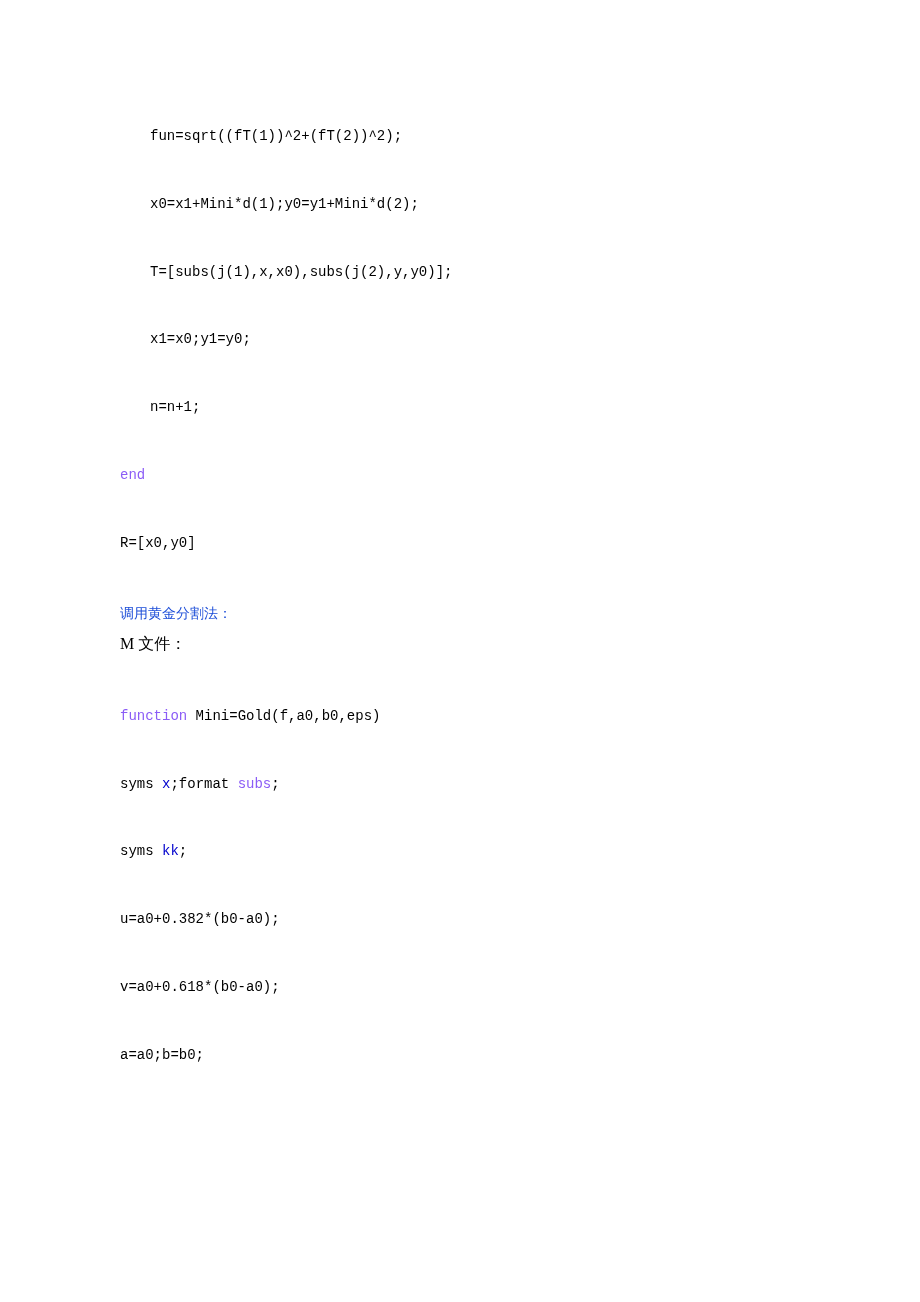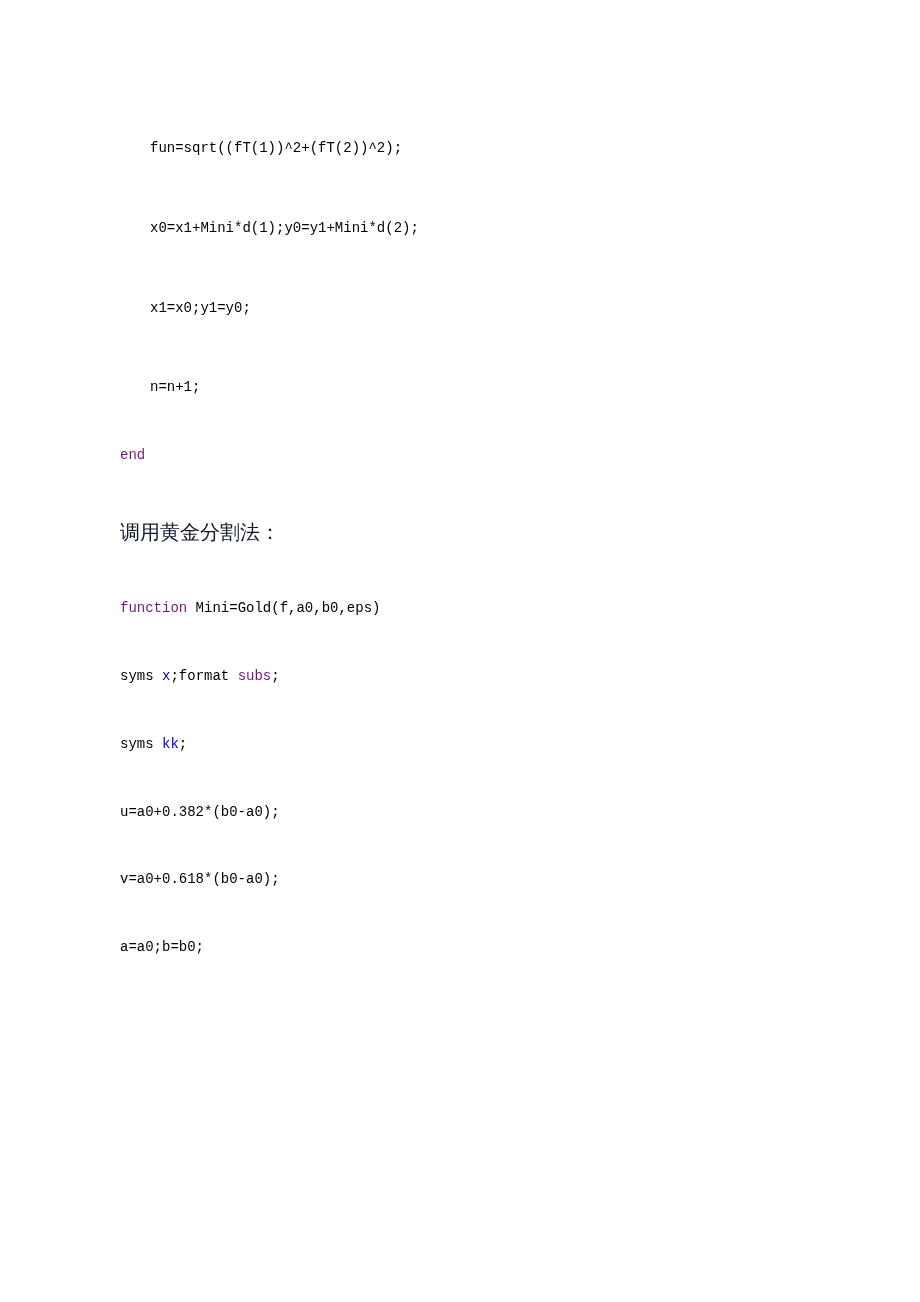--- a/index.html
+++ b/index.html
@@ -22,64 +22,66 @@
       line-height: 1.6;
       white-space: pre;
     }
 
     .code-line {
       display: block;
       line-height: 1.65;
     }
 
     .kw {
-      color: #701a75;
+      color: #8b5cf6;
     }
 
     .var-blue {
       color: #0000cc;
     }
 
     .heading {
       font-family: 'SimSun', 'STSong', serif;
-      font-size: 20px;
-      color: #0f172a;
+      font-size: 14px;
+      color: #1d4ed8;
       font-weight: normal;
       line-height: 2;
       display: block;
     }
 
     .heading-sm {
       font-family: 'SimSun', 'STSong', serif;
       font-size: 16px;
       color: #000000;
       font-weight: normal;
       line-height: 2;
       display: block;
     }
 
     .indent1 {
       padding-left: 30px;
-      margin-top: 12px;
     }
   </style>
 </head>
 <body>
 
 <div>
 
   <div class="code-block">
     <span class="code-line indent1">fun=sqrt((fT(1))^2+(fT(2))^2);</span>
     <span class="code-line indent1">x0=x1+Mini*d(1);y0=y1+Mini*d(2);</span>
+    <span class="code-line indent1">T=[subs(j(1),x,x0),subs(j(2),y,y0)];</span>
     <span class="code-line indent1">x1=x0;y1=y0;</span>
     <span class="code-line indent1">n=n+1;</span>
     <span class="code-line"><span class="kw">end</span></span>
+    <span class="code-line">R=[x0,y0]</span>
   </div>
 
   <span class="heading">调用黄金分割法：</span>
+  <span class="heading-sm">M 文件：</span>
 
   <div class="code-block">
     <span class="code-line"><span class="kw">function</span> Mini=Gold(f,a0,b0,eps)</span>
     <span class="code-line">syms <span class="var-blue">x</span>;format <span class="kw">subs</span>;</span>
     <span class="code-line">syms <span class="var-blue">kk</span>;</span>
     <span class="code-line">u=a0+0.382*(b0-a0);</span>
     <span class="code-line">v=a0+0.618*(b0-a0);</span>
     <span class="code-line">a=a0;b=b0;</span>
     
     

